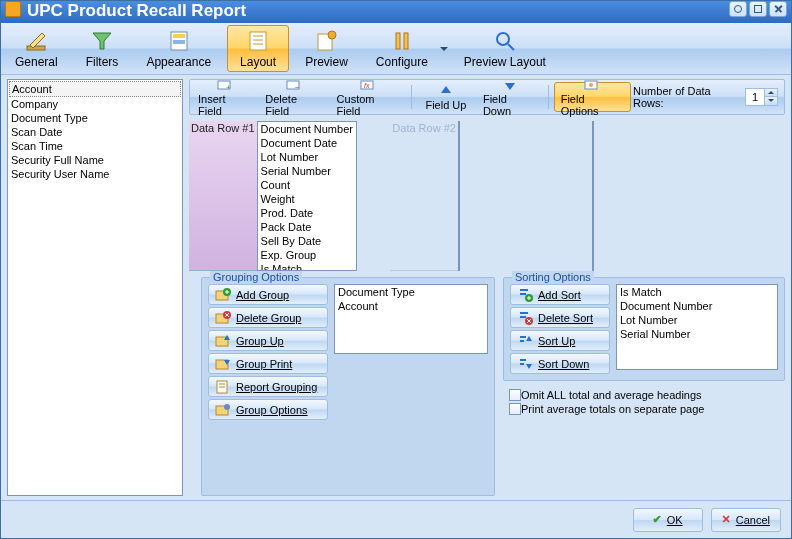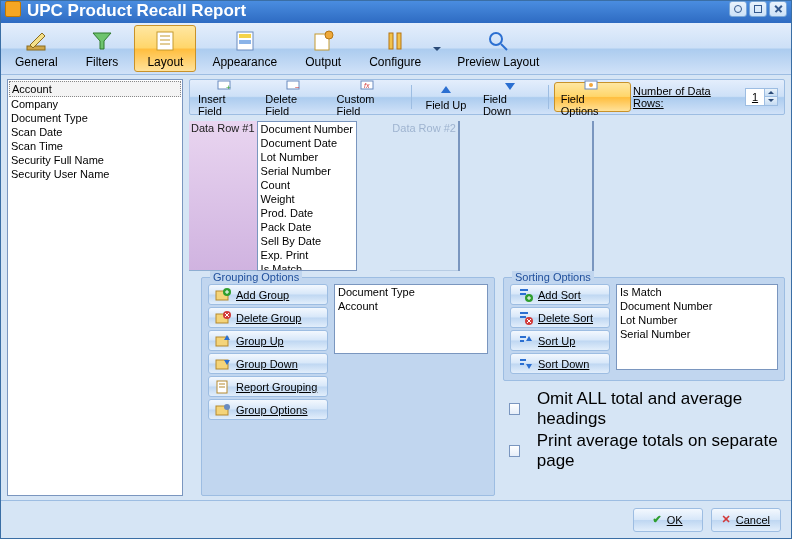--- a/index.html
+++ b/index.html
@@ -174,21 +174,20 @@
     background: #9dbde2;
     margin: 3px 3px;
   }
   .rows-ctrl {
     margin-left: auto;
     display: flex;
     align-items: center;
     gap: 4px;
     padding-right: 4px;
     font-size: 11px;
-    text-decoration: underline;
   }
   .spin {
     display: flex;
     align-items: center;
     border: 1px solid #9dbde2;
     background: #fff;
     height: 18px;
   }
   .spin input {
     width: 18px;
@@ -318,22 +317,22 @@
   }
   .checks {
     display:flex;
     flex-direction:column;
     gap:2px;
     padding-left: 6px;
   }
   .check-row {
     display:flex;
     align-items:center;
-    gap:17px;
-    font-size:17px;
+    gap:0;
+    font-size:11px;
   }
   .chk {
     width:12px;height:12px;
     border:1px solid #7a96bf;
     background:linear-gradient(#fff,#e6eef9);
   }
 
   .bottom-bar {
     height: 38px;
     border-top: 1px solid #9dbde2;
@@ -389,49 +388,49 @@
       <span>General</span>
     </div>
     <div class="tool-item">
       <span class="tool-ico">
         <svg class="svg-ico" viewBox="0 0 24 24">
             <polygon points="3,4 21,4 14,12 14,20 10,20 10,12" fill="#6ec46e" stroke="#2e7a2e"></polygon>
           </svg>
       </span>
       <span>Filters</span>
     </div>
+    <div class="tool-item">
+      <span class="tool-ico">
+        <svg class="svg-ico" viewBox="0 0 24 24">
+            <rect x="4" y="3" width="16" height="18" fill="#fff" stroke="#6a8bbf"></rect>
+            <rect x="6" y="5" width="12" height="4" fill="#f4d34a"></rect>
+            <rect x="6" y="11" width="12" height="4" fill="#8ab3e8"></rect>
+          </svg>
+      </span>
+      <span>Appearance</span>
+    </div>
     <div class="tool-item selected">
       <span class="tool-ico">
         <svg class="svg-ico" viewBox="0 0 24 24">
             <rect x="4" y="3" width="16" height="18" fill="#fff" stroke="#c59a2e"></rect>
             <line x1="7" y1="7" x2="17" y2="7" stroke="#c59a2e"></line>
             <line x1="7" y1="11" x2="17" y2="11" stroke="#c59a2e"></line>
             <line x1="7" y1="15" x2="17" y2="15" stroke="#c59a2e"></line>
           </svg>
       </span>
       <span>Layout</span>
     </div>
     <div class="tool-item">
       <span class="tool-ico">
         <svg class="svg-ico" viewBox="0 0 24 24">
-            <rect x="4" y="3" width="16" height="18" fill="#fff" stroke="#6a8bbf"></rect>
-            <rect x="6" y="5" width="12" height="4" fill="#f4d34a"></rect>
-            <rect x="6" y="11" width="12" height="4" fill="#8ab3e8"></rect>
-          </svg>
-      </span>
-      <span>Appearance</span>
-    </div>
-    <div class="tool-item">
-      <span class="tool-ico">
-        <svg class="svg-ico" viewBox="0 0 24 24">
             <rect x="4" y="5" width="14" height="16" fill="#fff" stroke="#c59a2e"></rect>
             <circle cx="18" cy="6" r="4" fill="#eea93b" stroke="#b57512"></circle>
           </svg>
       </span>
-      <span>Output</span>
+      <span>Preview</span>
     </div>
     <div class="tool-item with-drop">
       <span class="tool-ico">
         <svg class="svg-ico" viewBox="0 0 24 24">
             <rect x="6" y="4" width="4" height="16" fill="#f2c24b" stroke="#b57512"></rect>
             <rect x="14" y="4" width="4" height="16" fill="#f2c24b" stroke="#b57512"></rect>
           </svg>
       </span>
       <span>Configure</span>
       <span class="drop-tri"></span>
@@ -534,21 +533,21 @@
           <div class="dr-list">
             <div>Document Number</div>
             <div>Document Date</div>
             <div>Lot Number</div>
             <div>Serial Number</div>
             <div>Count</div>
             <div>Weight</div>
             <div>Prod. Date</div>
             <div>Pack Date</div>
             <div>Sell By Date</div>
-            <div>Exp. Print</div>
+            <div>Exp. Group</div>
             <div>Is Match</div>
           </div>
         </div>
         <div class="datarow">
           <div class="dr-title dis">Data Row #2</div>
           <div class="dr-list"></div>
         </div>
         <div class="datarow">
           <div class="dr-list"></div>
         </div>
@@ -591,21 +590,21 @@
                   </span>
                 <span>Group Up</span>
               </div>
               <div class="action-btn">
                 <span class="ab-ico">
                     <svg class="svg-ico" viewBox="0 0 16 16">
                       <rect x="1" y="4" width="12" height="9" fill="#f4d47a" stroke="#b5892e"></rect>
                       <polygon points="12,9 15,4 9,4" fill="#2b6fd1"></polygon>
                     </svg>
                   </span>
-                <span>Group Down</span>
+                <span>Group Print</span>
               </div>
               <div class="action-btn">
                 <span class="ab-ico">
                     <svg class="svg-ico" viewBox="0 0 16 16">
                       <rect x="2" y="2" width="10" height="12" fill="#fff" stroke="#b5892e"></rect>
                       <line x1="4" y1="5" x2="10" y2="5" stroke="#b5892e"></line>
                       <line x1="4" y1="8" x2="10" y2="8" stroke="#b5892e"></line>
                     </svg>
                   </span>
                 <span>Report Grouping</span>

